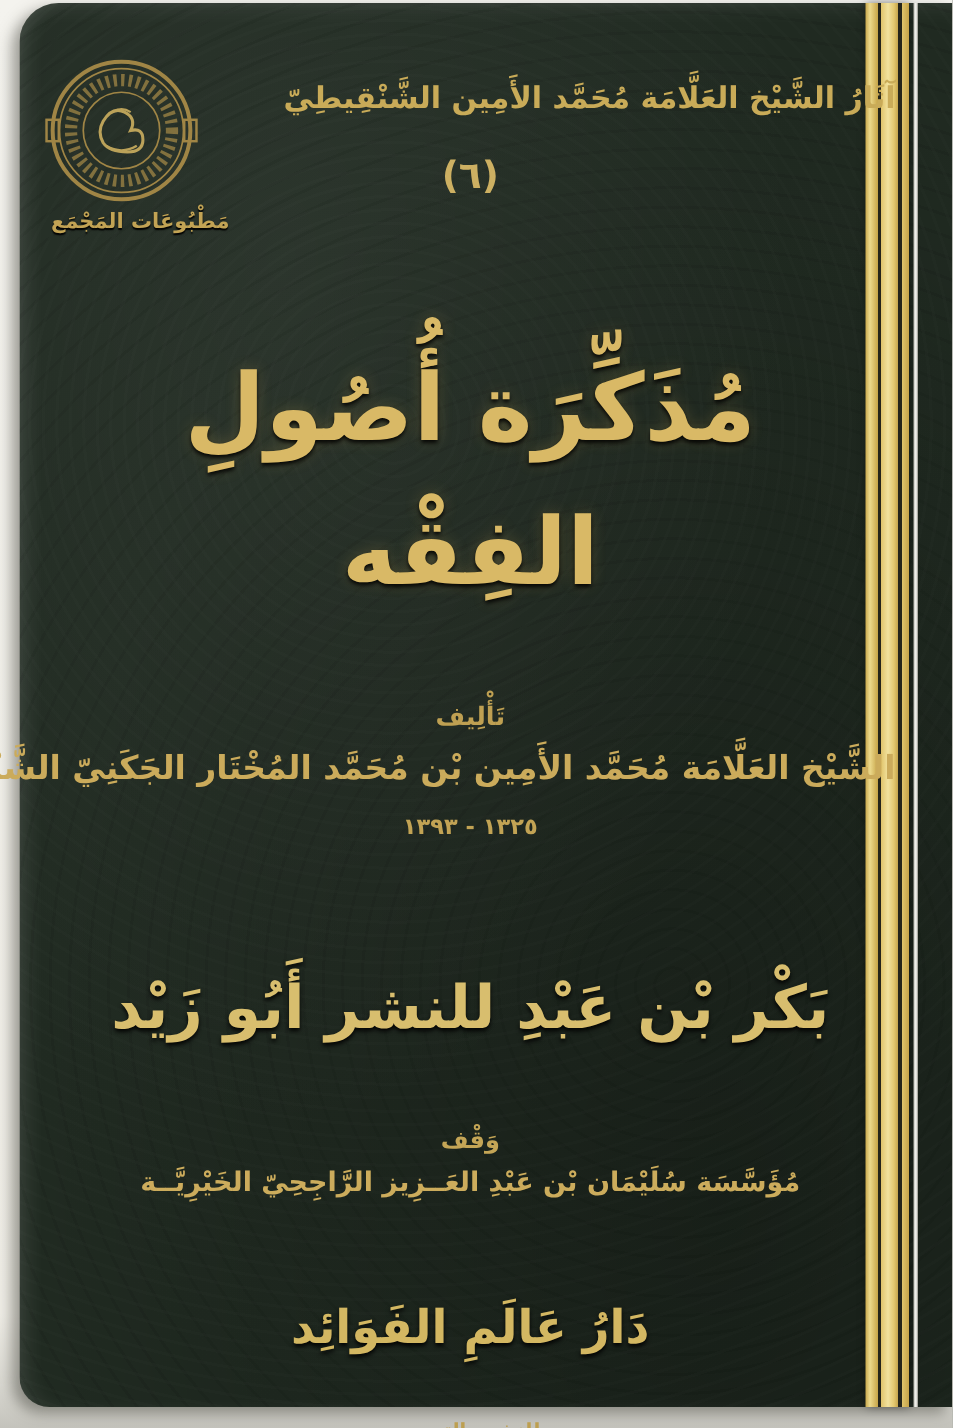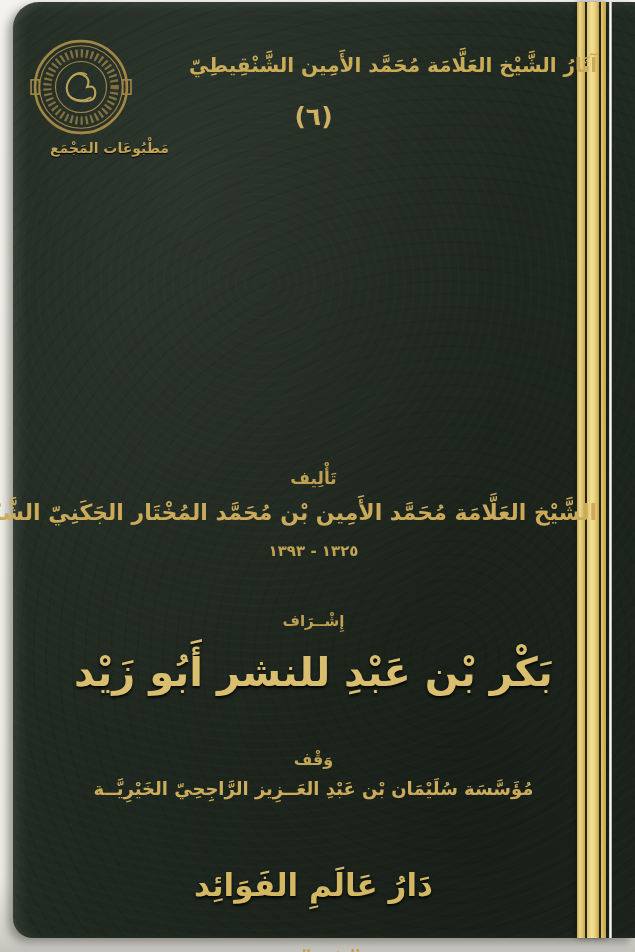--- a/index.html
+++ b/index.html
@@ -38,21 +38,21 @@
   .edge-line{
     position:absolute;top:0;bottom:0;right:23px;width:3px;
     background:linear-gradient(to right,#b7b7ae,#fcfcf8 55%,#8f8f86);
   }
   .content{position:absolute;left:17px;right:38px;top:0;bottom:0;text-align:center;}
   .content > div{position:absolute;left:0;right:0;}
   .gold{color:#c9a95c;text-shadow:0 1px 2px rgba(0,0,0,0.85), 0 0 1px rgba(255,230,160,0.25);}
   .series-title{top:48px;left:140px;right:10px;font-size:20px;font-weight:bold;color:#c9ab58;letter-spacing:0;line-height:1.5;white-space:nowrap;text-align:right;}
   .volume-number{top:100px;left:140px;right:10px;font-size:25px;font-weight:bold;color:#cdb062;}
   .seal{position:absolute;left:17px;top:34px;width:102px;height:102px;opacity:0.92;}
-  .seal-caption{position:absolute;left:0px;top:138px;width:140px;font-size:14px;font-weight:bold;color:#c2a354;text-shadow:0 1px 1px #000;margin-left:16px;}
+  .seal-caption{position:absolute;left:0px;top:138px;width:140px;font-size:14px;font-weight:bold;color:#c2a354;text-shadow:0 1px 1px #000;}
   .main-title{top:222px;font-size:62px;font-weight:bold;line-height:1.55;
     color:#d9b966;
     text-shadow:0 2px 3px rgba(0,0,0,0.9), 0 0 10px rgba(220,180,90,0.22);}
   .subtitle{top:360px;font-size:33px;font-weight:bold;color:#d2b262;line-height:1.5;text-shadow:0 2px 2px rgba(0,0,0,0.9);}
   .author-label{top:466px;font-size:17px;font-weight:bold;color:#bfa052;}
   .author-name{top:492px;font-size:22px;font-weight:bold;color:#cbab5b;line-height:1.7;white-space:nowrap;}
   .author-dates{top:540px;font-size:15px;font-weight:bold;color:#c2a354;text-align:center;}
   .supervisor-label{top:610px;font-size:15px;font-weight:bold;color:#bfa052;}
   .supervisor-name{top:634px;font-size:40px;font-weight:bold;color:#d8be6e;line-height:1.8;text-shadow:0 2px 3px rgba(0,0,0,0.9);}
   .waqf-label{top:748px;font-size:16px;font-weight:bold;color:#c4a556;}
@@ -82,26 +82,26 @@
         <path d="M40 60 q10 6 20 0" stroke="#c8ac5e" stroke-width="1.6"></path>
         <path d="M44 38 q6 -4 12 0" stroke="#c8ac5e" stroke-width="1.4"></path>
       </g>
     </svg>
     <div class="seal-caption">مَطْبُوعَات المَجْمَع</div>
 
     <div class="content">
       <div class="series-title">آثَارُ الشَّيْخ العَلَّامَة مُحَمَّد الأَمِين الشَّنْقِيطِيّ</div>
       <div class="volume-number">(٦)</div>
 
+      <div class="main-title gold">مُذَكِّرَة أُصُولِ الفِقْه</div>
 
       <div class="author-label">تَأْلِيف</div>
       <div class="author-name">الشَّيْخ العَلَّامَة مُحَمَّد الأَمِين بْن مُحَمَّد المُخْتَار الجَكَنِيّ الشَّنْقِيطِيّ</div>
       <div class="author-dates">١٣٢٥ - ١٣٩٣</div>
 
-      <div class="supervisor-label">إِشْــرَاف</div>
       <div class="supervisor-name">بَكْر بْن عَبْدِ للنشر أَبُو زَيْد</div>
 
       <div class="waqf-label">وَقْف</div>
       <div class="waqf-org">مُؤَسَّسَة سُلَيْمَان بْن عَبْدِ العَــزِيز الرَّاجِحِيّ الخَيْرِيَّــة</div>
 
       <div class="publisher-name">دَارُ عَالَمِ الفَوَائِد</div>
       <div class="publisher-tagline">للنشر والتوزيع</div>
     </div>
   </div>
 </div>

